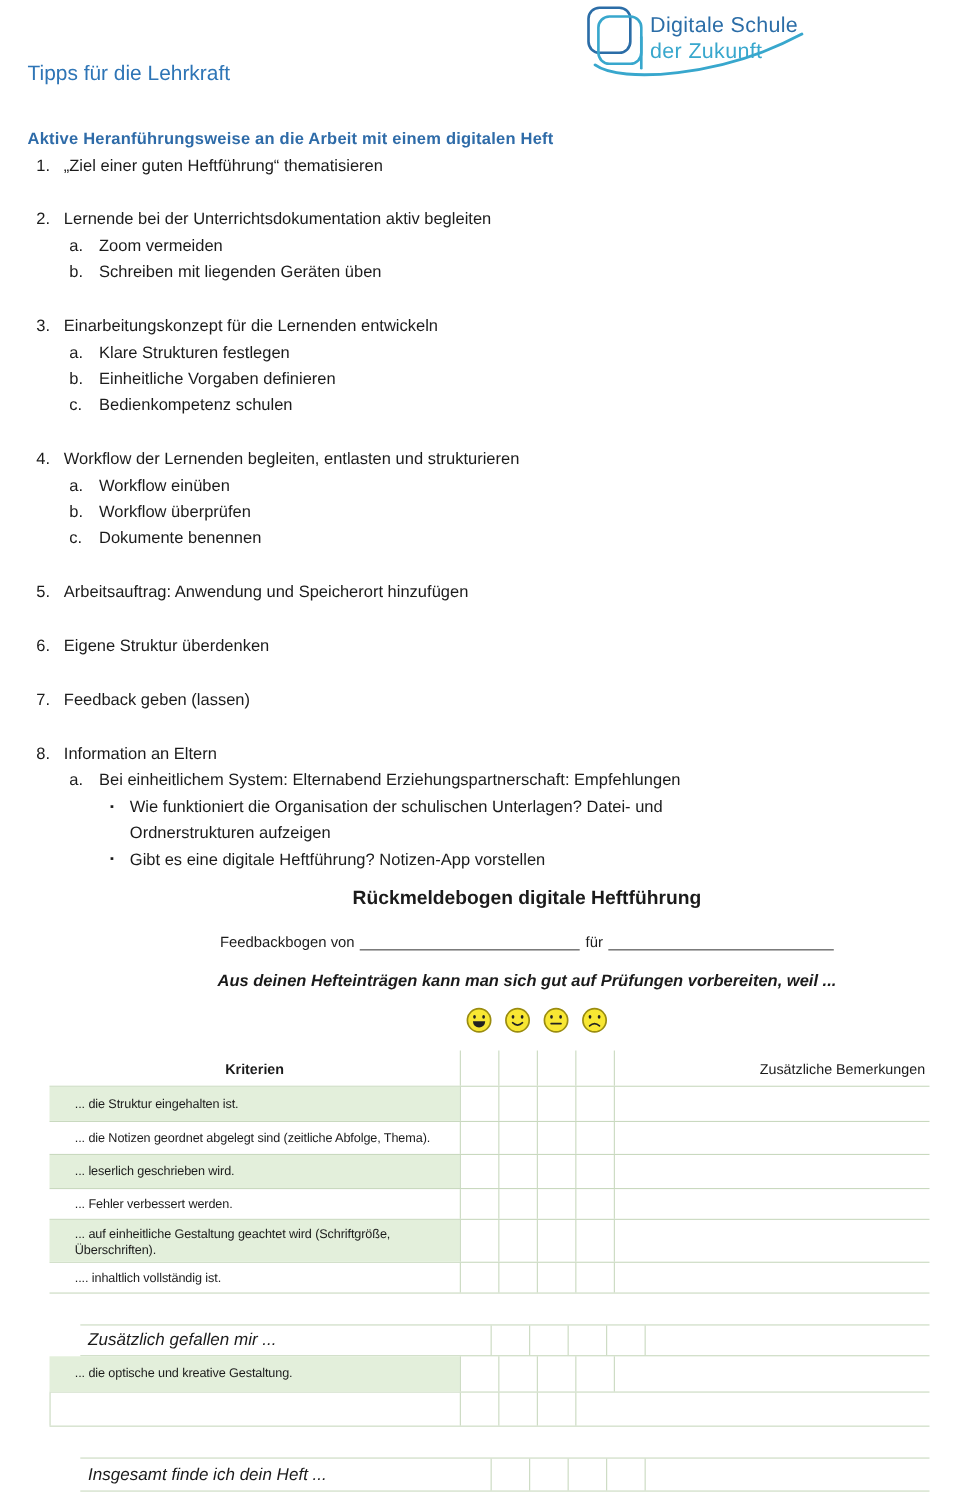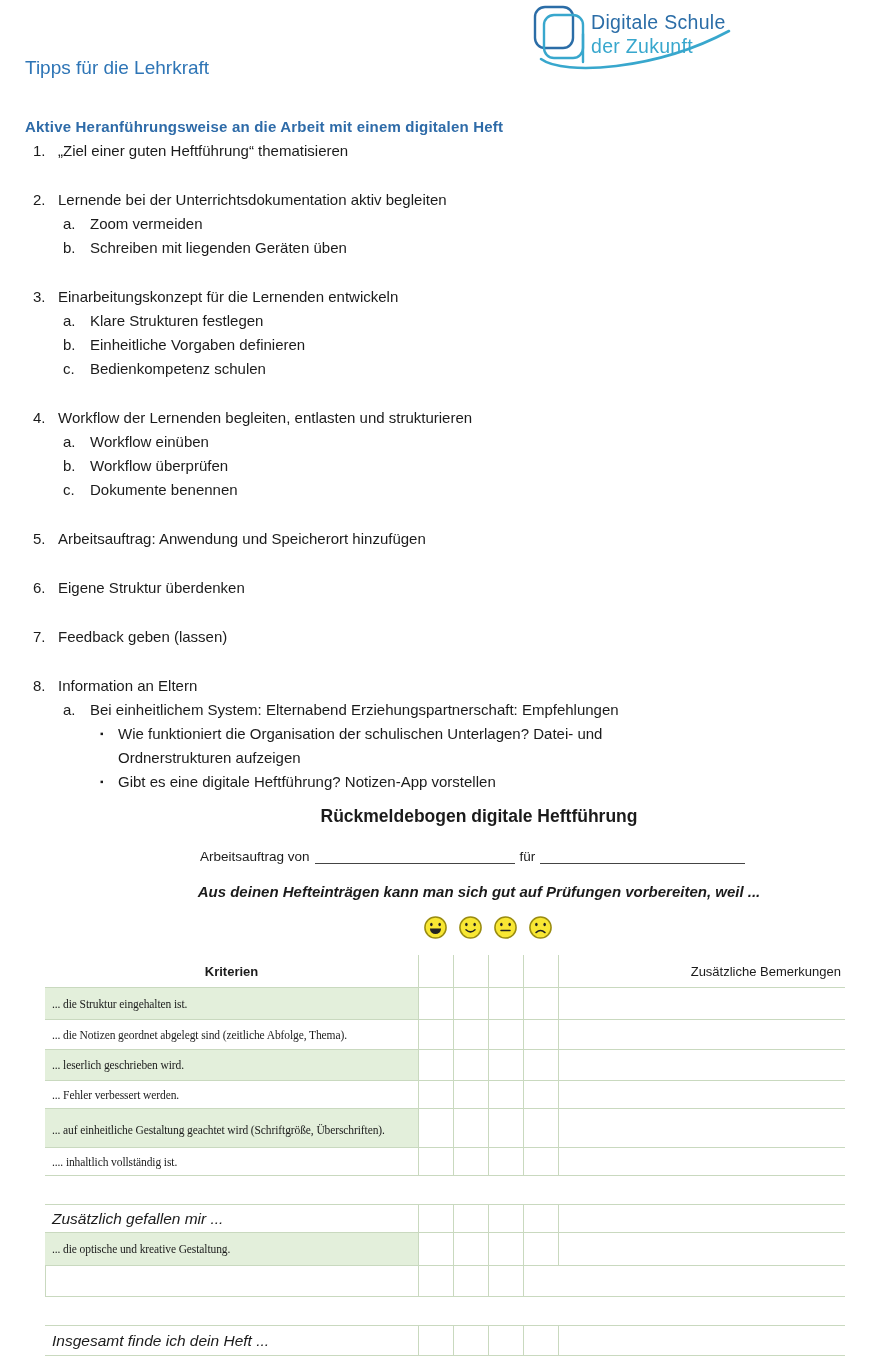--- a/index.html
+++ b/index.html
@@ -38,25 +38,25 @@
   .prompt { position:absolute; top:883px; left:74px; width:810px; text-align:center;
     font-size:15px; font-weight:bold; font-style:italic; }
   .emoji-row { position:absolute; top:915px; left:418px; display:flex; }
   .emoji-cell { width:35px; display:flex; justify-content:center; }
 
   
   .tbl { position:absolute; left:45px; width:800px; }
   .tbl1 { top:955px; } .tbl2 { top:1204px; } .tbl3 { top:1325px; }
   .trow { display:grid; grid-template-columns:373px 35px 35px 35px 35px 287px;
     border-bottom:1px solid var(--line); }
-  .bt { border-top:1px solid var(--line); }
+  .bt { border-top:1px solid var(--line);margin-left:28px; }
   .h33{height:33px} .h32{height:32px} .h31{height:31px} .h30{height:30px}
   .h29{height:29px} .h28{height:28px} .h39{height:39px}
   .c { display:flex; align-items:center; }
-  .crit { padding-left:7px; font-size:11.5px; letter-spacing:-0.1px;font-family:Liberation Serif, serif; }
+  .crit { padding-left:23px; font-size:11.5px; letter-spacing:-0.1px; }
   .nowrap { white-space:nowrap; }
   .crit.wrap { line-height:15px; padding-top:2px; padding-right:10px; align-items:center; padding-top:4px; }
   .rate { border-left:1px solid var(--line); }
   .rem  { border-left:1px solid var(--line); }
   .green { background:var(--green); }
   .hdr-crit { justify-content:center; font-weight:bold; font-size:13px; padding-left:0; }
   .hdr-rem { justify-content:flex-end; padding-right:4px; font-weight:normal; font-size:13px; }
   .sect-title { font-style:italic; font-size:15.5px; padding-left:7px; }
 </style>
 </head>
@@ -174,21 +174,21 @@
         <span class="bmark">▪</span>
         <span class="btext">Gibt es eine digitale Heftführung? Notizen-App vorstellen</span>
       </div>
   </div>
 
 </div>
 
 <div class="form-title">Rückmeldebogen digitale Heftführung</div>
 
 <div class="byline">
-  <span>Arbeitsauftrag von</span>
+  <span>Feedbackbogen von</span>
   <span class="blank b1"></span>
   <span>für</span>
   <span class="blank b2"></span>
 </div>
 
 <div class="prompt">Aus deinen Hefteinträgen kann man sich gut auf Prüfungen vorbereiten, weil ...</div>
 
 <div class="emoji-row">
   <span class="emoji-cell">
       <svg width="25" height="25" viewBox="0 0 26 26">

